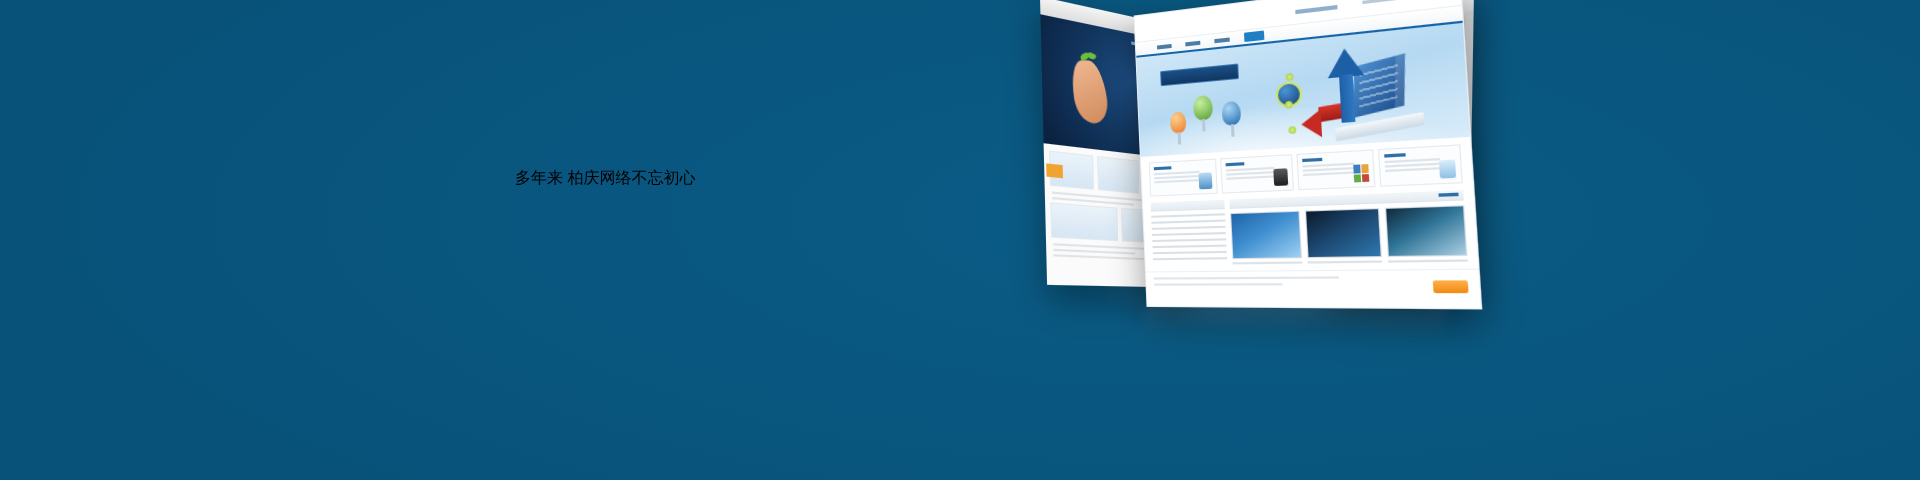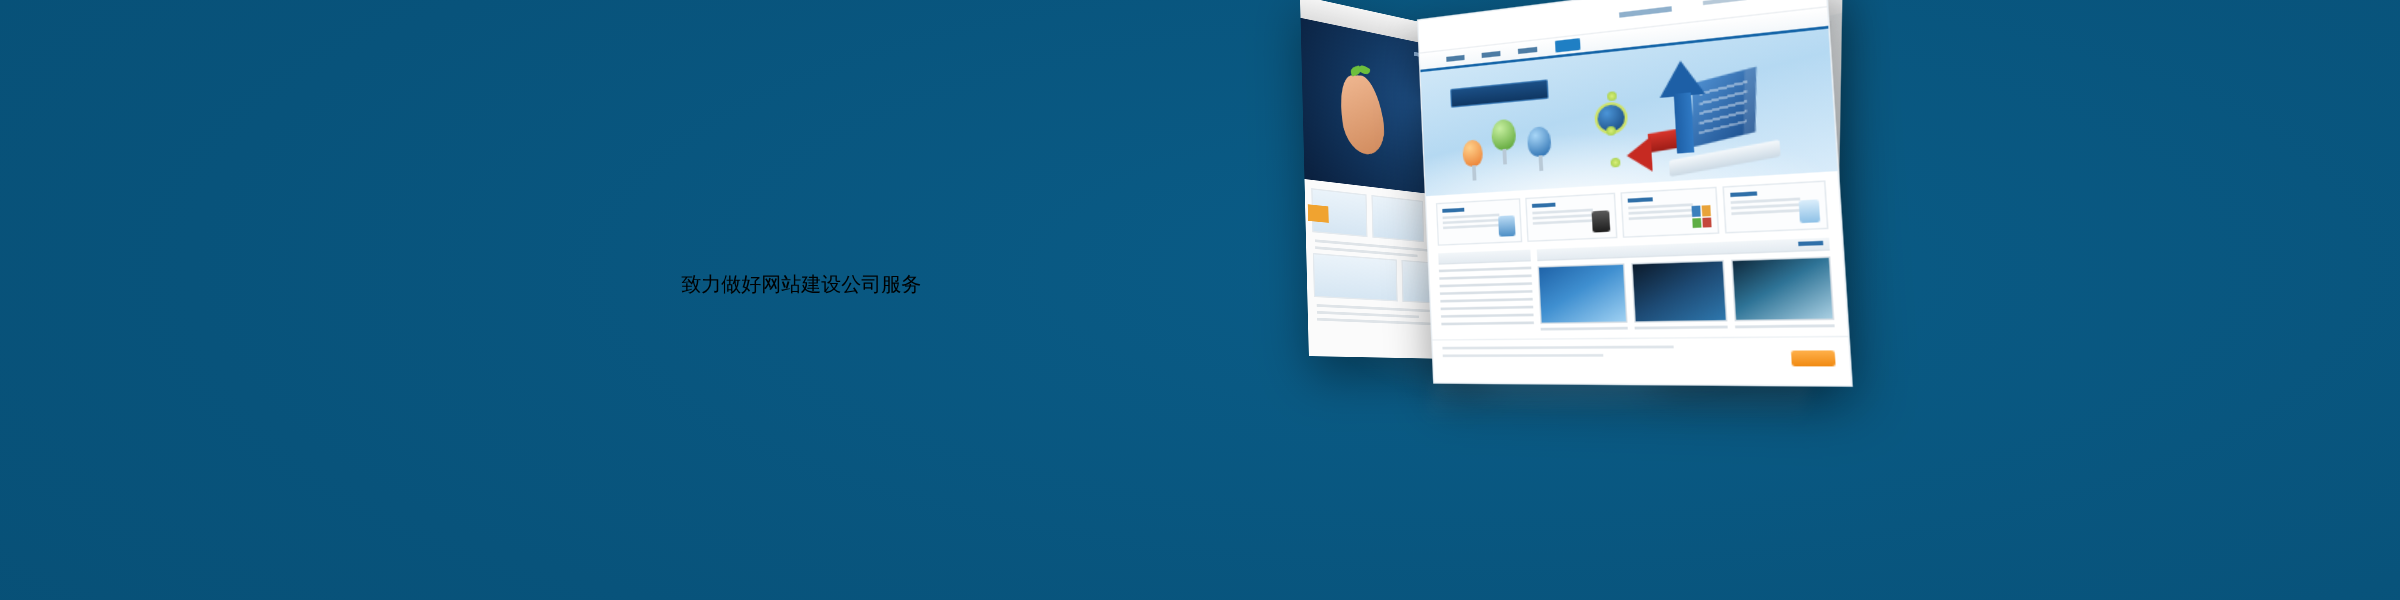--- a/index.html
+++ b/index.html
@@ -183,22 +183,22 @@
     transform:skewX(-14deg);filter:blur(5px);z-index:0;pointer-events:none;}
 </style>
 </head>
 <body style="background: rgb(8, 83, 123);">
 
 <div class="stage">
 
   <div class="glow"></div>
   <div class="refl"></div>
 
-  <div class="l2wrap">
-    <div class="l2">致力做好网站建设公司服务</div>
+  <div class="l1wrap">
+    <div class="l1">多年来 柏庆网络不忘初心</div>
   </div>
 
   <div class="screens">
 
     <div class="screen screen-left">
       <div class="sl-top"></div>
       <div class="sl-hero">
         <div class="sl-nav">
             <i></i>
             <i></i>

